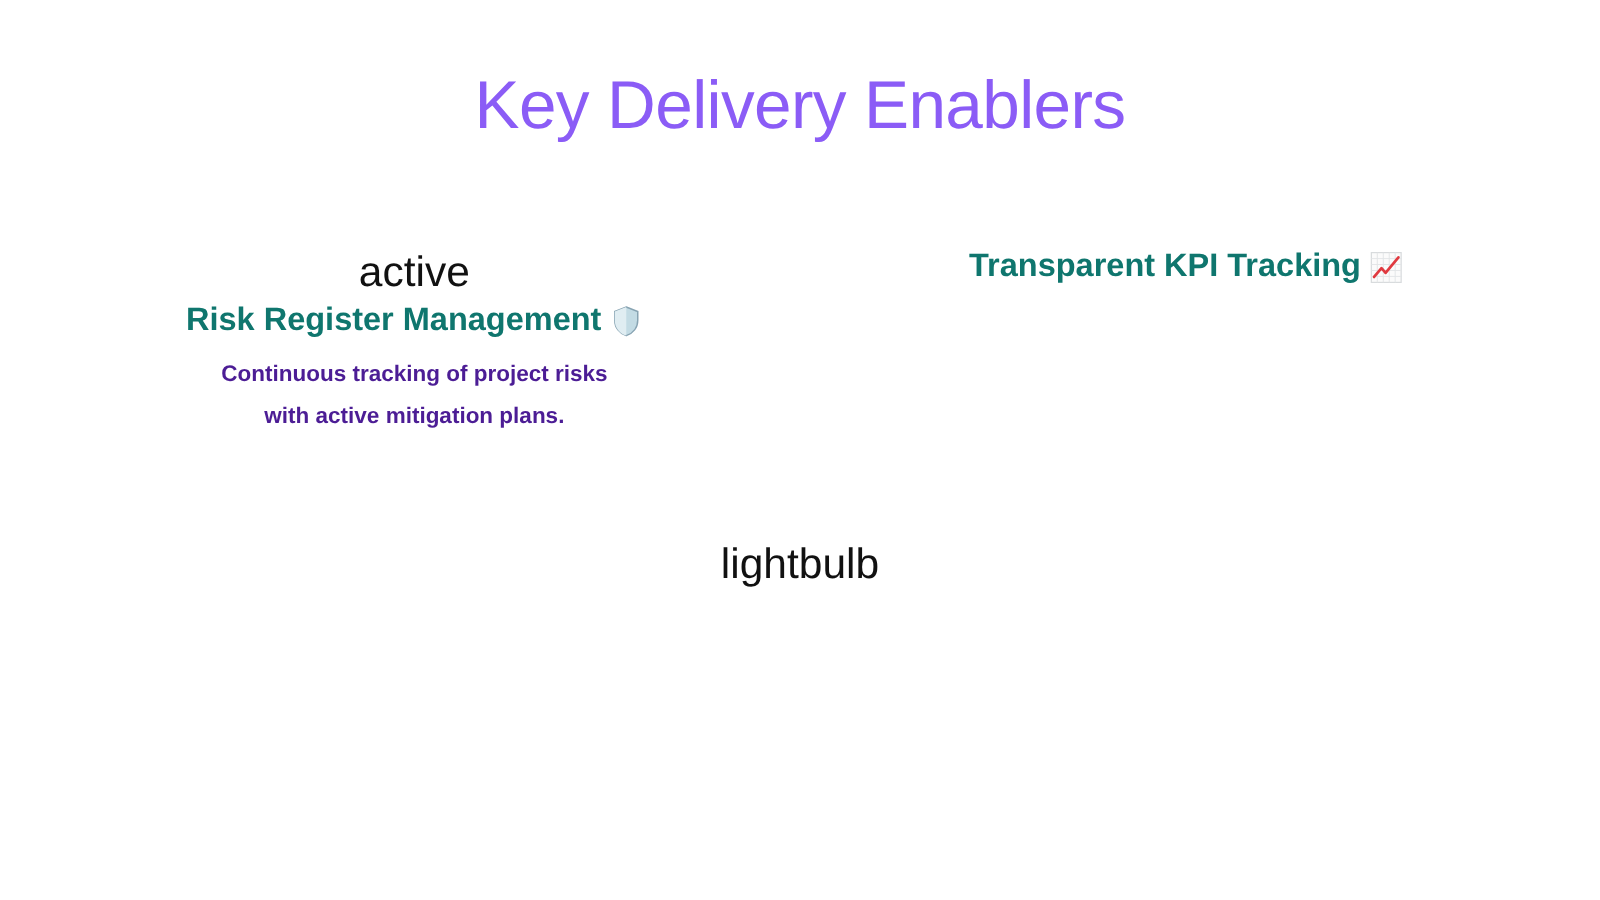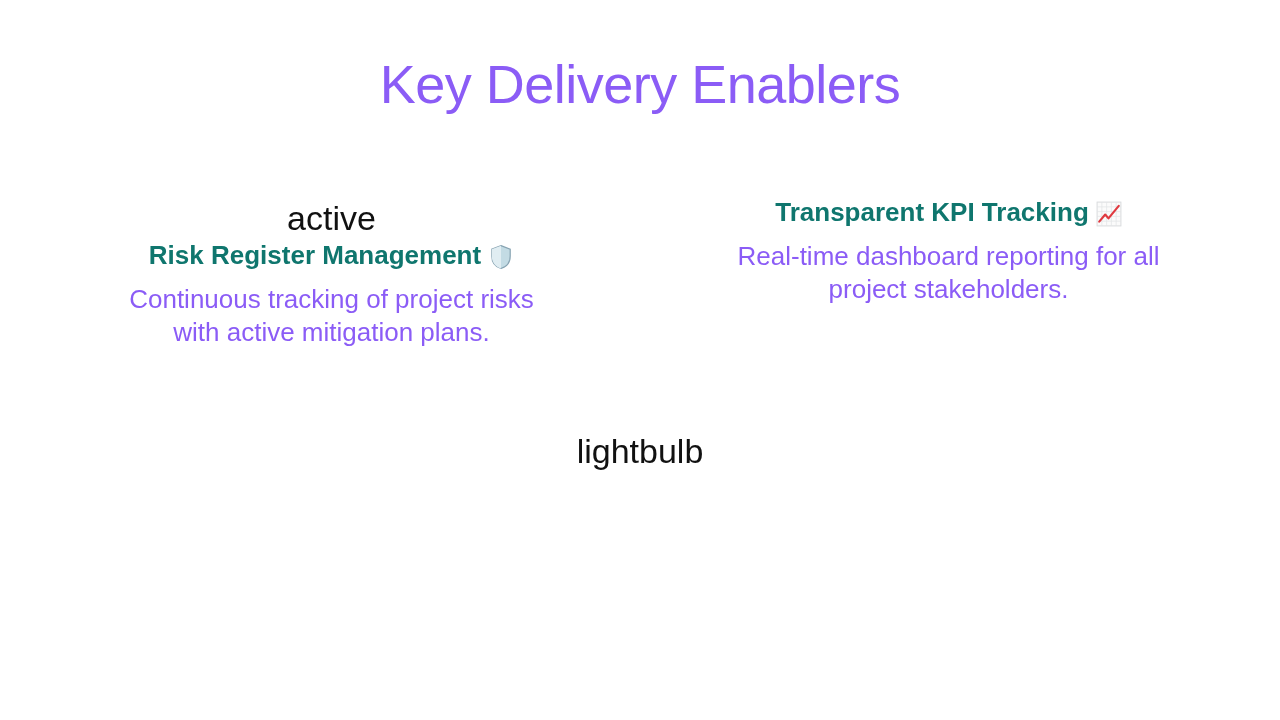--- a/index.html
+++ b/index.html
@@ -51,24 +51,24 @@
   }
   .emoji-icon {
     display: inline-block;
     width: 26px;
     height: 26px;
     vertical-align: -6px;
     margin-left: 7px;
   }
   .card-body {
     margin: 13px 0 0 0;
-    font-size: 26px;
-    font-weight: 400;
+    font-size: 18px;
+    font-weight: 700;
     line-height: 33px;
-    color: #8b5cf6;
+    color: #4c1d95;
     white-space: pre-line;
   }
 </style>
 </head>
 <body>
 
 <div class="slide">
 
   <h1 class="slide-title">Key Delivery Enablers</h1>
 
@@ -81,21 +81,19 @@
     <p class="card-body">Continuous tracking of project risks
 with active mitigation plans.</p>
   </div>
 
   <div class="card card-2">
     <h3 class="card-heading"><span>Transparent KPI Tracking</span><svg class="emoji-icon" viewBox="0 0 24 24" aria-hidden="true">
         <rect x="1" y="1" width="22" height="22" fill="#fbfbfb" stroke="#d8dbdd" stroke-width="0.9"></rect>
         <path d="M1 5.4 H23 M1 9.8 H23 M1 14.2 H23 M1 18.6 H23 M5.4 1 V23 M9.8 1 V23 M14.2 1 V23 M18.6 1 V23" stroke="#e2e5e7" stroke-width="0.7" fill="none"></path>
         <path d="M3 19 L8.5 12.5 L11.5 16 L21 4.5" stroke="#e03a40" stroke-width="2" fill="none" stroke-linecap="round" stroke-linejoin="round"></path>
       </svg></h3>
-    <p class="card-body">Real-time dashboard reporting for all
-project stakeholders.</p>
   </div>
 
   <div class="card card-3">
     <h2 class="icon-name">lightbulb</h2>
   </div>
 
 </div>
 
 </body></html>

